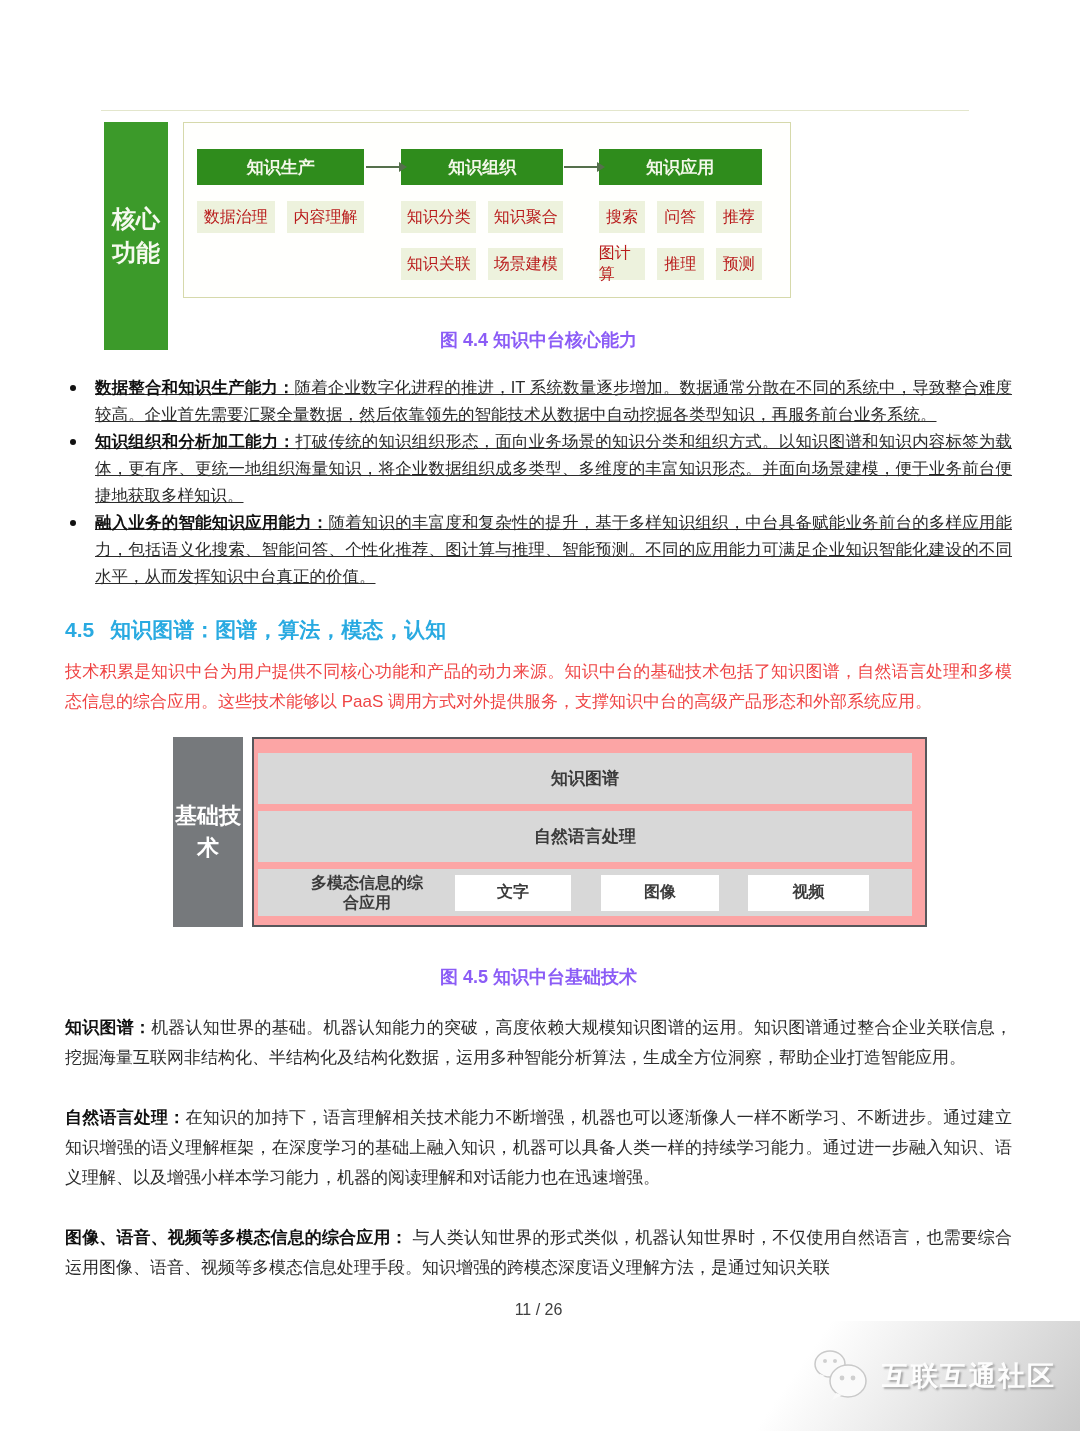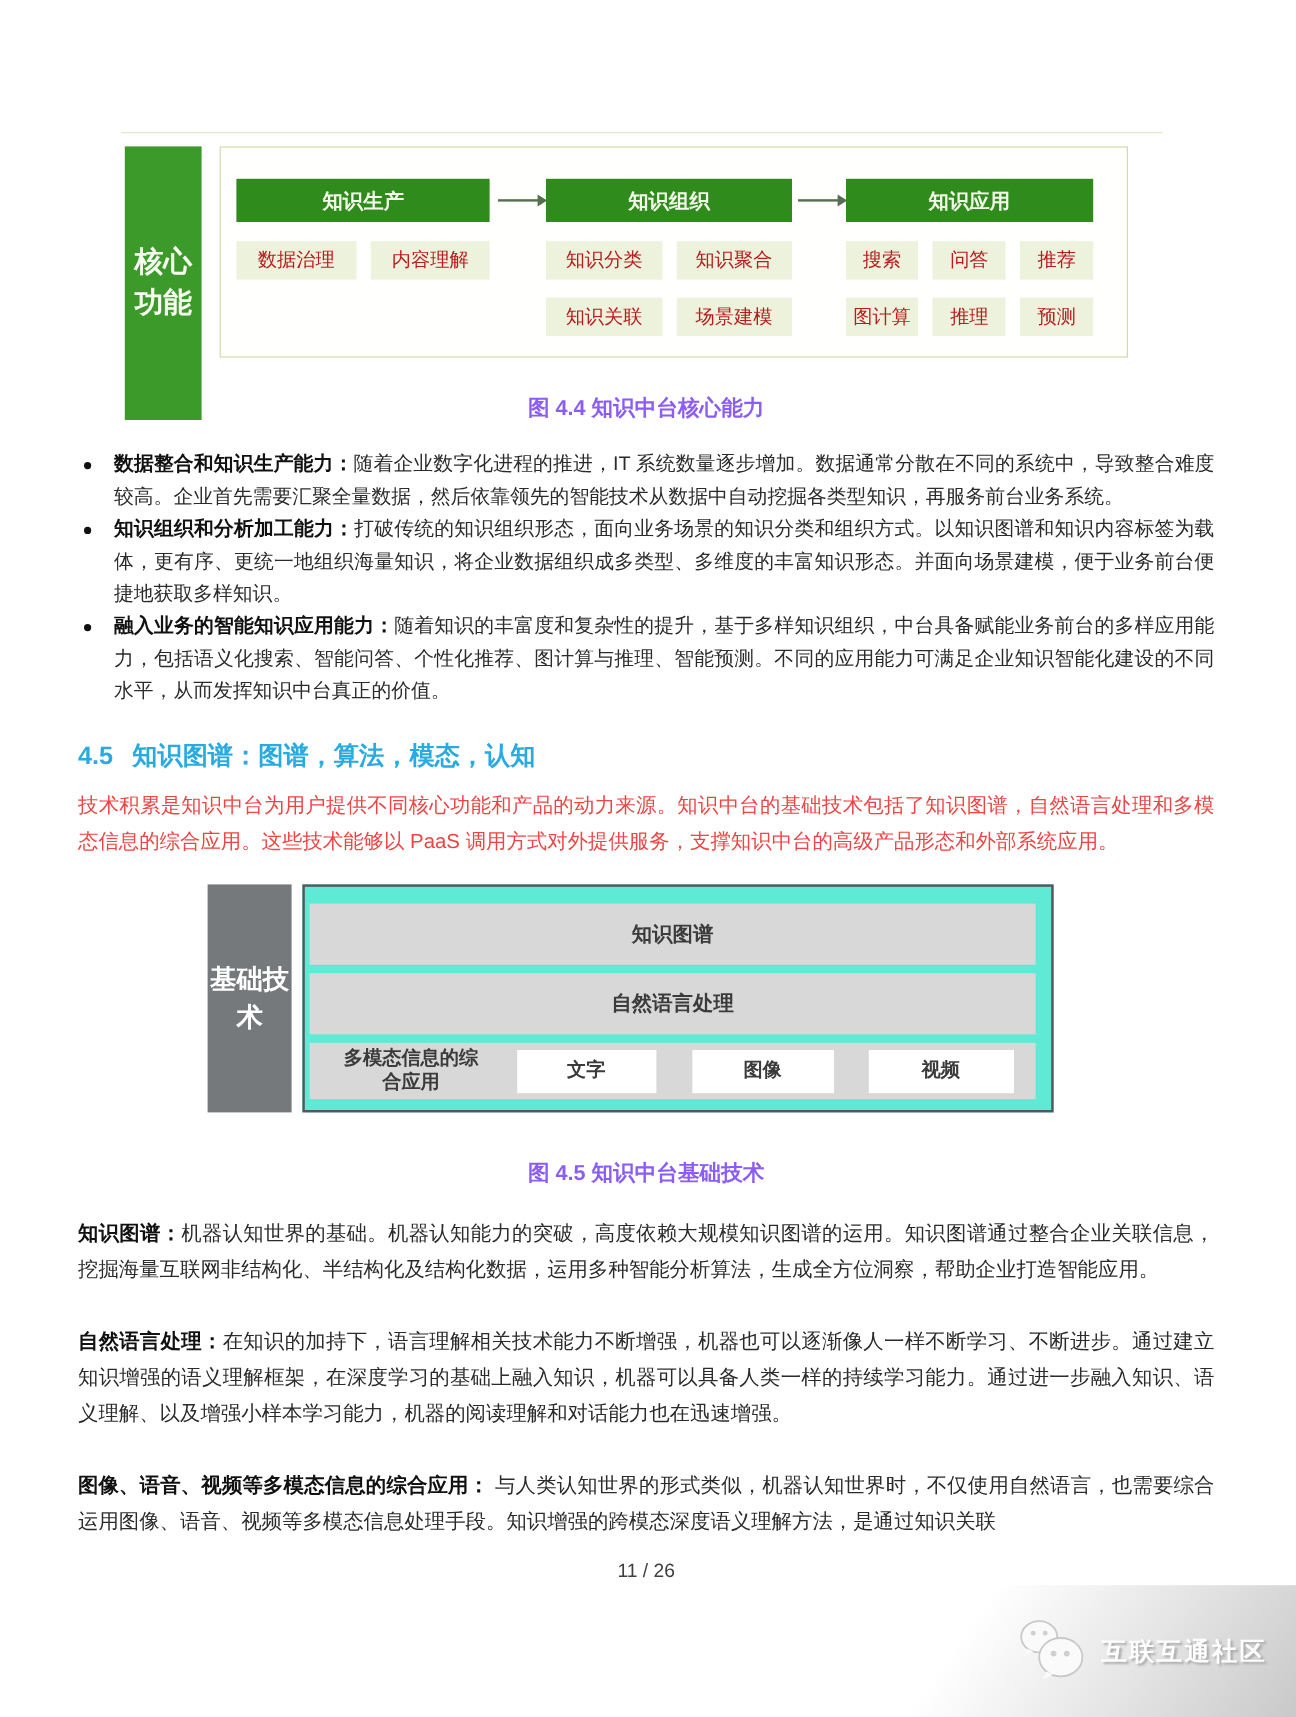--- a/index.html
+++ b/index.html
@@ -9,21 +9,21 @@
 
   
   .fig-top-line { height:1px; background:#e3e6cc; width:868px; margin:110px 0 0 36px; }
   .fig44 { display:flex; gap:15px; margin:11px 0 0 39px; height:176px; }
   .side-green {
     width:64px; height:228px; background:#3c9a2a; color:#f6faef;
     display:flex; align-items:center; justify-content:center; text-align:center;
     font-size:24px; font-weight:bold; line-height:34px;
   }
   .fig44-box {
-    width:757px; height:176px; border:1px solid #d6d9ab; background:#fffffd;
+    width:608px; height:176px; border:1px solid #d6d9ab; background:#fffffd;
     padding:26px 28px 0 13px; display:flex;
   }
   .col { display:flex; flex-direction:column; }
   .col-1 { width:212px; } .col-2 { width:205px; } .col-3 { width:207px; }
   .col-header {
     height:36px; background:#2f8c1c; color:#f4f8ea; font-weight:bold; font-size:17px;
     display:flex; align-items:center; justify-content:center; margin-bottom:16px;
   }
   .chip-row { display:flex; justify-content:space-between; margin-bottom:15px; }
   .chip {
@@ -40,21 +40,21 @@
   }
 
   .caption { text-align:center; font-weight:bold; font-size:18px; color:#8b5cf6; }
   .caption-44 { margin-top:30px; }
   .caption-45 { margin-top:38px; }
 
   
   .bullets { margin-top:22px; list-style:none; }
   .bullets li {
     position:relative; padding-left:30px; font-size:16.5px; line-height:27px;
-    text-align:justify; color:#2b2b2b;
+    text-align:justify; color:#2b2b2b;text-decoration:underline;
   }
   .bullets li::before {
     content:""; position:absolute; left:5px; top:11px; width:6px; height:6px;
     border-radius:50%; background:#111;
   }
   .lead { font-weight:bold; color:#111; }
 
   
   .sec-heading { margin-top:26px; color:#29aae1; font-size:21px; font-weight:bold; }
   .sec-heading .num { margin-right:16px; }
@@ -63,21 +63,21 @@
   .para-block.first { margin-top:24px; }
 
   
   .fig45 { display:flex; gap:9px; margin:20px 0 0 108px; height:190px; }
   .side-gray {
     width:70px; height:190px; background:#76797c; color:#ffffff;
     display:flex; align-items:center; justify-content:center; text-align:center;
     font-size:22px; font-weight:bold; line-height:32px;
   }
   .fig45-box {
-    width:626px; height:190px; border:2px solid #56575b; background:#5eead4;
+    width:675px; height:190px; border:2px solid #56575b; background:#fca5a5;
     padding:14px 13px 0 4px; display:flex; flex-direction:column;
   }
   .tech-row {
     height:51px; background:#d8d8d8; color:#3b3b3b; font-weight:bold; font-size:17px;
     display:flex; align-items:center; justify-content:center; margin-bottom:7px;
   }
   .tech-row-multi {
     height:47px; background:#d8d8d8; margin-bottom:0;
     display:flex; align-items:center; padding:0 14px 0 0;
   }
@@ -94,21 +94,21 @@
   .mm-chip-3 { width:121px; margin-left:29px; }
 
   
   .page-number { text-align:center; margin-top:18px; font-size:16px; color:#3f3f3f; }
   .watermark {
     position:absolute; right:0; bottom:0; width:330px; height:110px;
     background:linear-gradient(305deg,#c9c9c9 0%,#e5e5e5 40%,#ffffff 80%);
     display:flex; align-items:center; justify-content:flex-end; padding-right:24px;
   }
   .wm-text {
-    color:#fdfdfd; font-size:21px; font-weight:bold; letter-spacing:2px;
+    color:#fdfdfd; font-size:27px; font-weight:bold; letter-spacing:2px;
     text-shadow:2px 2px 2px #a8a8a8; margin-left:8px;
   }
 </style>
 </head>
 <body>
 
 <div class="page">
 
   <div class="fig-top-line"></div>
 

